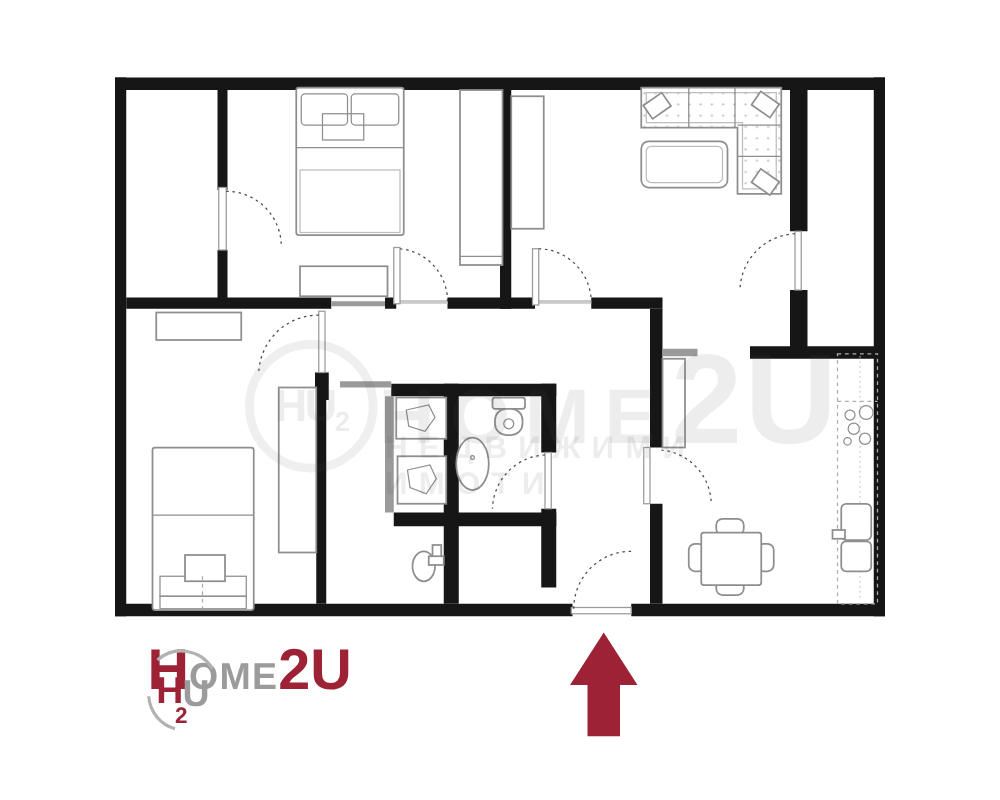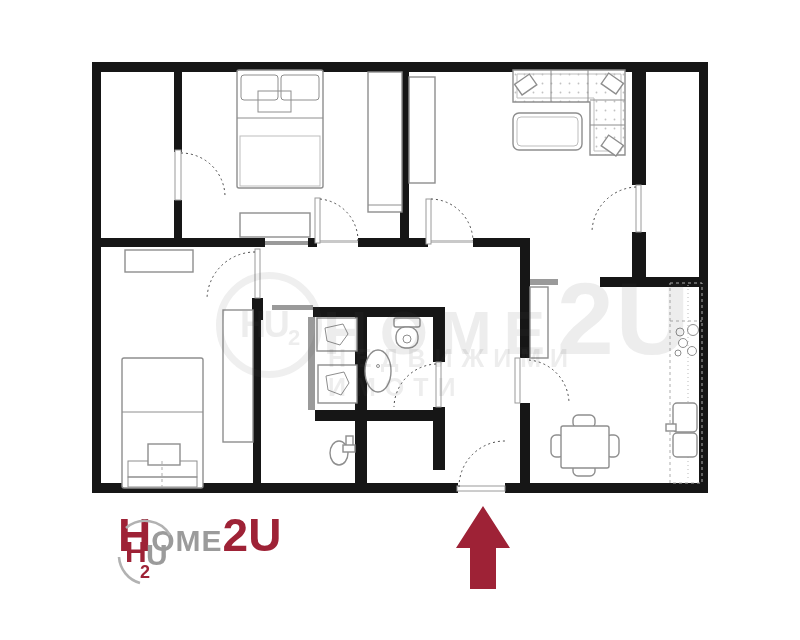--- a/index.html
+++ b/index.html
@@ -13,21 +13,21 @@
   .arc{fill:none;stroke:var(--door);stroke-width:1;stroke-dasharray:2,3;}
   .furn{fill:#ffffff;stroke:var(--furniture);stroke-width:1.4;}
   .furnfill{fill:url(#dots);stroke:var(--furniture);stroke-width:1.4;}
   .fline{fill:none;stroke:var(--furniture-light);stroke-width:1;}
   .fline2{fill:none;stroke:var(--furniture);stroke-width:1;}
   .dash{fill:none;stroke:#adadad;stroke-width:1;stroke-dasharray:3,3;}
   .dot{fill:none;stroke:#bbbbbb;stroke-width:1;stroke-dasharray:1,3;}
   .arrow{fill:var(--brand-red);}
   
   .wm{position:absolute;left:0;top:0;width:692px;height:640px;pointer-events:none;z-index:5;
-      color:rgba(80,80,80,0.10);font-weight:bold;margin-left:20px;}
+      color:rgba(80,80,80,0.10);font-weight:bold;}
   .wm-emblem{position:absolute;left:196px;top:272px;width:92px;height:92px;border:7px solid rgba(80,80,80,0.09);
       border-radius:50%;display:flex;align-items:center;justify-content:center;font-size:36px;letter-spacing:-2px;}
   .wm-sub{font-size:22px;margin-top:26px;}
   .wm-row1{position:absolute;left:303px;top:268px;display:flex;align-items:baseline;}
   .wm-h,.wm-ome{font-size:62px;letter-spacing:12px;line-height:1;}
   .wm-2u{font-size:102px;letter-spacing:2px;line-height:1;}
   .wm-row2{position:absolute;left:308px;top:344px;font-size:25px;letter-spacing:9px;font-weight:bold;}
   
   .logo{position:absolute;left:110px;top:510px;display:flex;align-items:flex-start;z-index:6;}
   .wordmark{display:flex;align-items:baseline;margin-left:8px;margin-top:2px;font-weight:bold;}

